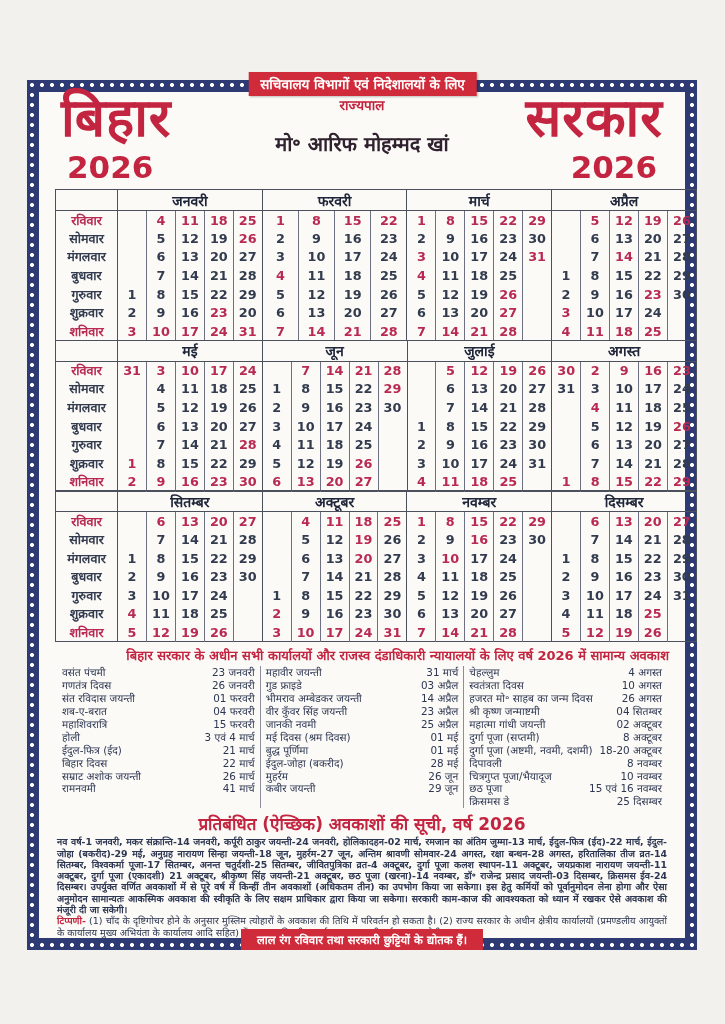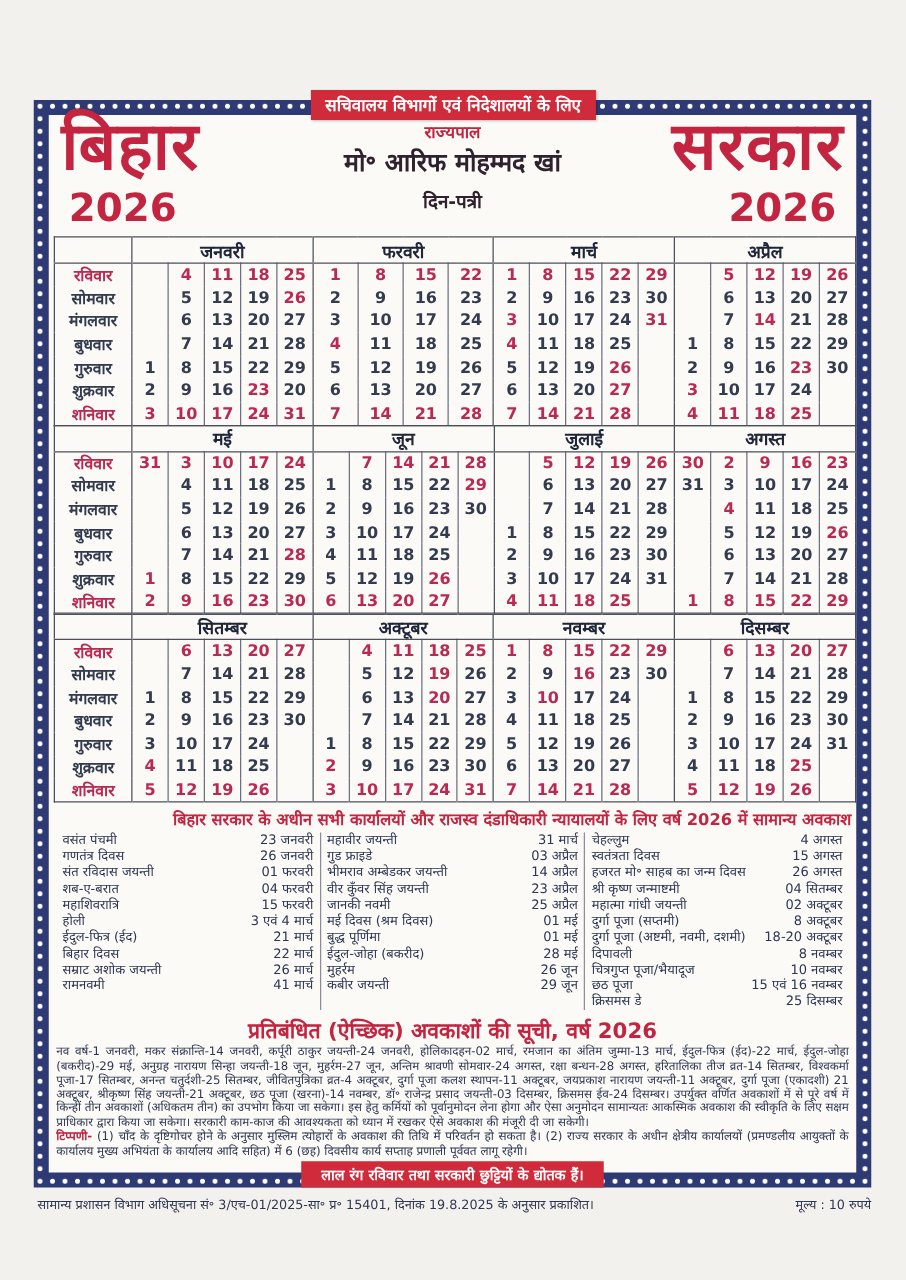--- a/index.html
+++ b/index.html
@@ -9,32 +9,32 @@
   *{margin:0;box-sizing:border-box;font-family:"DejaVu Sans",sans-serif;}
   body{width:725px;height:1024px;background:#f2f1ed;position:relative;overflow:hidden;}
   .page{position:absolute;inset:0;}
   .top-banner{position:absolute;top:72px;left:50%;transform:translateX(-50%);
     background:var(--banner-red);color:#fff;font-size:13.5px;font-weight:bold;
     padding:3px 12px;z-index:4;white-space:nowrap;box-shadow:1px 1px 2px rgba(0,0,0,.25);}
   .card{position:absolute;left:27px;top:80px;width:670px;height:870px;
     background-color:var(--navy-border);
     background-image:radial-gradient(circle,#ffffff 1.7px,rgba(255,255,255,0) 2.3px);
     background-size:10px 10px;}
-  .inner{position:absolute;inset:12px;background:#fbfaf7;padding:0 4px;}
+  .inner{position:absolute;inset:12px;background:#fbfaf7;padding:0 16px;}
   
   .header{position:relative;height:97px;}
   .title-big{position:absolute;top:-4px;font-size:53px;font-weight:bold;color:var(--red);letter-spacing:1px;line-height:60px;}
   .title-left{left:6px;}
   .title-right{right:6px;}
   .year{position:absolute;top:58px;font-size:31px;font-weight:bold;color:var(--red);line-height:34px;}
   .year-left{left:12px;}
   .year-right{right:12px;}
   .center-stack{position:absolute;left:50%;transform:translateX(-50%);top:4px;text-align:center;width:320px;}
   .gov-title{font-size:13.5px;color:var(--red);font-weight:bold;}
-  .gov-name{font-size:20px;color:#30212e;font-weight:bold;margin-top:2px;}
+  .gov-name{font-size:20px;color:#30212e;font-weight:bold;margin-top:16px;}
   .subtitle{font-size:15px;color:#30212e;font-weight:bold;margin-top:7px;}
   
   #calendar{width:642px;margin:0 auto;}
   table.qblock{border-collapse:collapse;table-layout:fixed;width:642px;border:1.6px solid var(--line);}
   table.qblock + table.qblock{margin-top:-1.6px;}
   .qblock th,.qblock td{padding:0;overflow:hidden;}
   .qblock thead th{height:21px;font-size:14px;font-weight:bold;color:#20263a;
     border-bottom:1.5px solid var(--line);text-align:center;}
   .qblock th.corner{border-bottom:1.5px solid var(--line);}
   .qblock th.wday{height:18.6px;font-size:12.6px;font-weight:bold;color:var(--num-ink);text-align:center;}
@@ -44,21 +44,21 @@
   .red{color:var(--num-red) !important;}
   
   .gh-title{text-align:right;color:var(--red);font-weight:bold;font-size:13px;margin:4px 0 2px;}
   .gh-cols{display:flex;padding:0 2px;}
   .gh-col{flex:1;padding:0 5px;}
   .gh-col + .gh-col{border-left:1px solid #8b8e9a;}
   .gh-row{display:flex;justify-content:space-between;font-size:10.4px;line-height:12.9px;color:var(--ink);}
   .gh-date{white-space:nowrap;padding-left:4px;}
   
   .rh-title{text-align:center;color:var(--red);font-weight:bold;font-size:17px;margin-top:4px;}
-  .rh-text{font-size:9.4px;line-height:11.3px;color:var(--ink);text-align:justify;padding:1px 2px 0;}
+  .rh-text{font-size:9.4px;line-height:11.3px;color:var(--ink);text-align:justify;padding:1px 2px 0;font-weight:bold;}
   .bank-line,.tip-line{font-size:9.5px;line-height:11.5px;color:var(--ink);padding:0 2px;text-align:justify;}
   .red-hl{color:var(--red);font-weight:bold;}
   
   .bottom-banner{position:absolute;left:50%;bottom:0px;transform:translateX(-50%);
     background:var(--banner-red);color:#fff;font-size:11.5px;font-weight:bold;
     padding:3px 16px;white-space:nowrap;z-index:4;margin-top:29px;}
   .footer{position:absolute;left:30px;right:28px;top:956px;display:flex;
     justify-content:space-between;font-size:10.2px;color:var(--ink);}
 </style>
 </head>
@@ -69,21 +69,20 @@
 
   <div class="card">
     <div class="inner">
 
       <div class="header">
         <div class="title-big title-left">बिहार</div>
         <div class="year year-left">2026</div>
         <div class="center-stack">
           <div class="gov-title">राज्यपाल</div>
           <div class="gov-name">मो॰ आरिफ मोहम्मद खां</div>
-          <div class="subtitle">दिन-पत्री</div>
         </div>
         <div class="title-big title-right">सरकार</div>
         <div class="year year-right">2026</div>
       </div>
 
       <div id="calendar">
           <table class="qblock">
             <colgroup>
               <col style="width: 62px;">
               <col style="width: 28.9px;">
@@ -755,21 +754,21 @@
                 <span class="gh-date">29 जून</span>
               </div>
             </div>
             <div class="gh-col">
               <div class="gh-row">
                 <span class="gh-name">चेहल्लुम</span>
                 <span class="gh-date">4 अगस्त</span>
               </div>
               <div class="gh-row">
                 <span class="gh-name">स्वतंत्रता दिवस</span>
-                <span class="gh-date">15 अगस्त</span>
+                <span class="gh-date">10 अगस्त</span>
               </div>
               <div class="gh-row">
                 <span class="gh-name">हजरत मो॰ साहब का जन्म दिवस</span>
                 <span class="gh-date">26 अगस्त</span>
               </div>
               <div class="gh-row">
                 <span class="gh-name">श्री कृष्ण जन्माष्टमी</span>
                 <span class="gh-date">04 सितम्बर</span>
               </div>
               <div class="gh-row">
@@ -811,17 +810,13 @@
 
       <div class="tip-line">
         <span class="red-hl">टिप्पणी-</span>
         <span>(1) चाँद के दृष्टिगोचर होने के अनुसार मुस्लिम त्योहारों के अवकाश की तिथि में परिवर्तन हो सकता है। (2) राज्य सरकार के अधीन क्षेत्रीय कार्यालयों (प्रमण्डलीय आयुक्तों के कार्यालय मुख्य अभियंता के कार्यालय आदि सहित) में 6 (छह) दिवसीय कार्य सप्ताह प्रणाली पूर्ववत लागू रहेगी।</span>
       </div>
     </div>
 
     <div class="bottom-banner">लाल रंग रविवार तथा सरकारी छुट्टियों के द्योतक हैं।</div>
   </div>
 
-  <div class="footer">
-    <span>सामान्य प्रशासन विभाग अधिसूचना सं॰ 3/एच-01/2025-सा॰ प्र॰ 15401, दिनांक 19.8.2025 के अनुसार प्रकाशित।</span>
-    <span>मूल्य : 10 रुपये</span>
-  </div>
 </div>
 
 </body></html>

